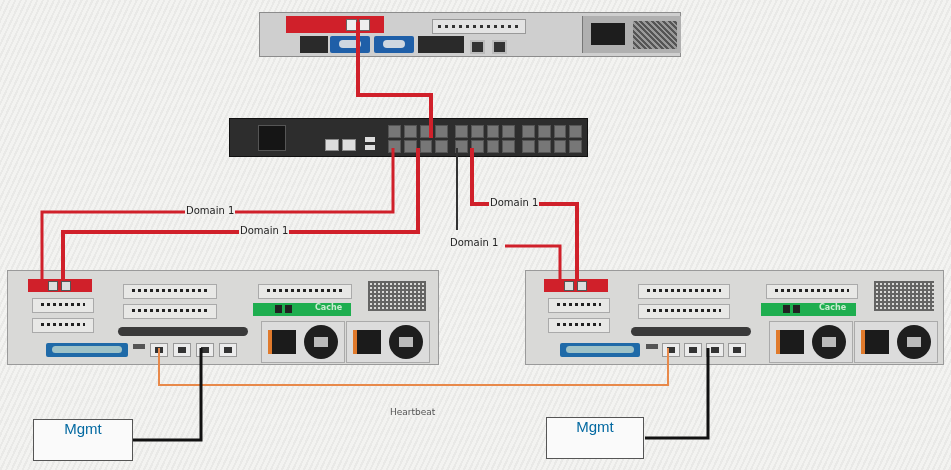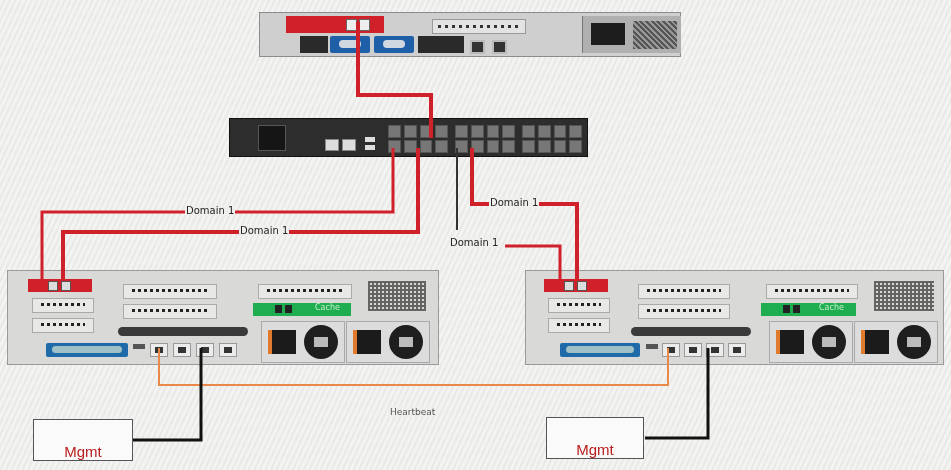--- a/index.html
+++ b/index.html
@@ -34,37 +34,37 @@
   .switch .bank span { background: #777; border: 1px solid #555; }
   
   .srv2u { width: 432px; height: 95px; background: #d9d9d7; border: 1px solid #9a9a9a; box-sizing: border-box; }
   .srv2u.left { left: 7px; top: 270px; }
   .srv2u.right { left: 525px; top: 270px; width: 419px; }
   .srv2u .redcard { position: absolute; left: 20px; top: 8px; width: 64px; height: 13px; background: #d0202a; }
   .srv2u .redcard .port { position: absolute; top: 2px; width: 8px; height: 8px; background: #ddd; border: 1px solid #555; }
   .srv2u .pcie { position: absolute; height: 13px; background: #e8e8e6; border: 1px solid #aaa; }
   .srv2u .pcie::after { content: ""; position: absolute; left: 8px; right: 8px; top: 4px; height: 3px; background: repeating-linear-gradient(90deg, #222 0 3px, transparent 3px 6px); }
   .srv2u .bar { position: absolute; height: 9px; background: #3a3a3a; border-radius: 5px; }
-  .srv2u .greencard { position: absolute; height: 13px; background: #1eae4f; }
+  .srv2u .greencard { position: absolute; height: 13px; background: #1eae4f; font-weight: bold; }
   .srv2u .greencard .rj { position: absolute; top: 2px; width: 7px; height: 8px; background: #222; }
   .srv2u .greencard .lbl { position: absolute; top: 0px; font-size: 8px; color: #c8eccf; }
   .srv2u .psu { position: absolute; top: 50px; width: 82px; height: 40px; background: #dcdcdc; border: 1px solid #aaa; }
   .srv2u .psu .plug { position: absolute; left: 6px; top: 8px; width: 24px; height: 24px; background: #1b1b1b; border-left: 4px solid #e07a2c; }
   .srv2u .psu .fan { position: absolute; left: 42px; top: 3px; width: 34px; height: 34px; border-radius: 50%; background: #1e1e1e; }
   .srv2u .psu .fan::after { content: ""; position: absolute; left: 10px; top: 12px; width: 14px; height: 10px; background: #bbb; }
   .srv2u .grill { position: absolute; background: repeating-linear-gradient(0deg, #333 0 2px, transparent 2px 4px), repeating-linear-gradient(90deg, #333 0 2px, transparent 2px 4px); opacity: .7; }
   .srv2u .bluevga { position: absolute; top: 72px; height: 14px; background: #1f6aa8; border-radius: 2px; }
   .srv2u .bluevga::after { content: ""; position: absolute; left: 6px; right: 6px; top: 3px; height: 7px; border-radius: 4px; background: #9fc2c7; }
   .srv2u .nic { position: absolute; top: 72px; width: 16px; height: 12px; background: #ececec; border: 1px solid #999; }
   .srv2u .nic::after { content: ""; position: absolute; left: 4px; top: 3px; width: 8px; height: 6px; background: #333; }
   .srv2u .usb2 { position: absolute; top: 73px; width: 12px; height: 5px; background: #555; }
   
   .lbl-domain { position: absolute; z-index: 4; font-size: 10px; color: #222; background: transparent; white-space: nowrap; }
   .lbl-hb { position: absolute; z-index: 4; font-size: 9px; color: #555; margin-top: 28px; }
-  .mgmt-box { position: absolute; z-index: 4; width: 100px; height: 42px; background: #fafafa; border: 1px solid #555; box-sizing: border-box; display: flex; align-items: flex-end; justify-content: center; font-size: 15px; color: #b91c1c; font-family: "Liberation Sans", sans-serif; }
+  .mgmt-box { position: absolute; z-index: 4; width: 100px; height: 42px; background: #fafafa; border: 1px solid #555; box-sizing: border-box; display: flex; align-items: flex-start; justify-content: center; font-size: 15px; color: #0369a1; font-family: "Liberation Sans", sans-serif; }
 </style>
 </head>
 <body>
 
 <div class="stage">
 
   <div class="device srv1u">
     <div class="redcard">
       <span class="port" style="left:60px"></span>
       <span class="port" style="left:73px"></span>

